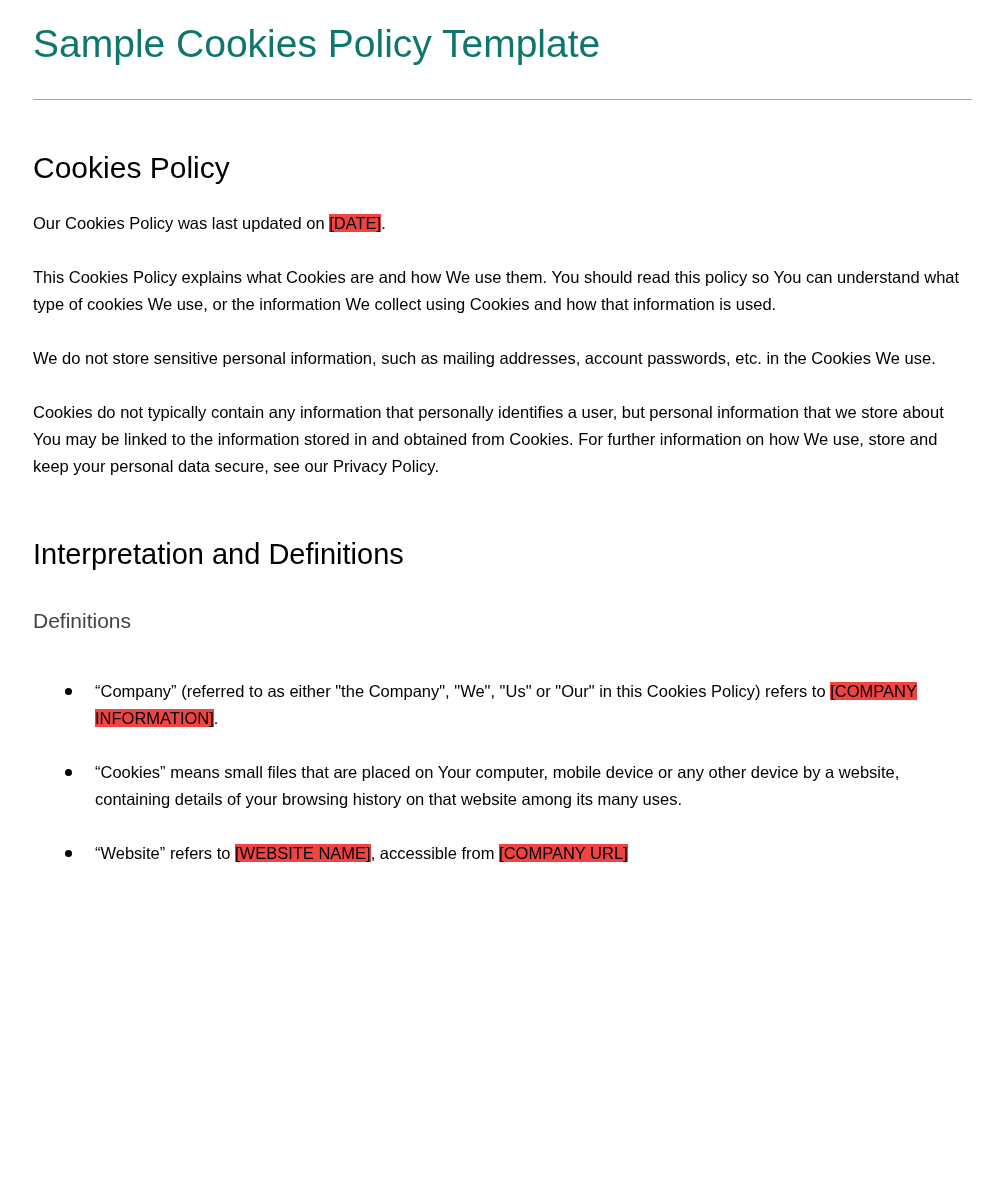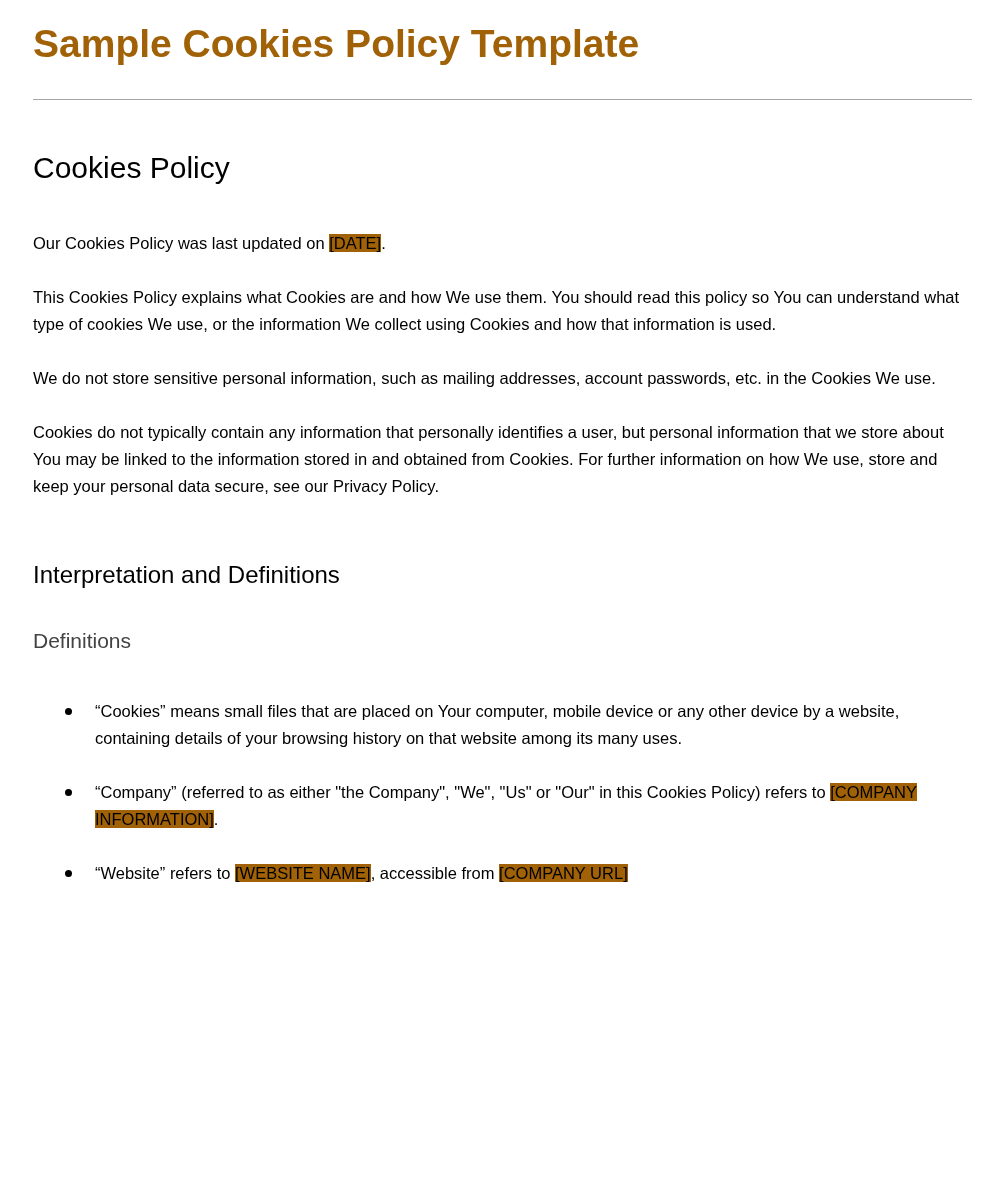--- a/index.html
+++ b/index.html
@@ -16,40 +16,40 @@
     color: #000000;
   }
   .page {
     width: 1000px;
     height: 1200px;
     padding: 20px 33px 0 33px;
   }
   .doc-title {
     font-size: 39px;
     line-height: 48px;
-    font-weight: 700;
-    color: #a16207;
+    font-weight: 400;
+    color: #0f766e;
     margin: 0 0 31px 0;
   }
   .divider {
     border: none;
     border-top: 1px solid #a6a6a6;
     height: 0;
     margin: 0 0 48px 0;
     width: 939px;
   }
   h1.section-h1 {
     font-size: 30px;
     line-height: 39px;
     font-weight: 400;
-    margin: 0 0 43px 0;
+    margin: 0 0 23px 0;
     color: #000000;
   }
   h2.section-h2 {
-    font-size: 24px;
+    font-size: 29px;
     line-height: 33px;
     font-weight: 400;
     margin: 58px 0 36px 0;
     color: #000000;
   }
   h3.section-h3 {
     font-size: 21px;
     line-height: 28px;
     font-weight: 400;
     margin: 4px 0 43px 0;
@@ -76,21 +76,21 @@
     content: "";
     position: absolute;
     left: -30px;
     top: 10px;
     width: 7px;
     height: 7px;
     border-radius: 50%;
     background: #000000;
   }
   .hl {
-    background: #a16207;
+    background: #ef4444;
   }
 </style>
 </head>
 <body>
 
 <div class="page">
 
   <div class="doc-title">Sample Cookies Policy Template</div>
 
   <hr class="divider">
@@ -106,20 +106,20 @@
   <p class="body-text">Cookies do not typically contain any information that personally identifies a user, but personal information that we store about You may be linked to the information stored in and obtained from Cookies. For further information on how We use, store and keep your personal data secure, see our Privacy Policy.</p>
 
   <h2 class="section-h2">Interpretation and Definitions</h2>
 
 
 
   <h3 class="section-h3">Definitions</h3>
 
 
   <ul class="definitions-list">
+    <li><span>“Company” (referred to as either "the Company", "We", "Us" or "Our" in this Cookies Policy) refers to </span><span class="hl">[COMPANY INFORMATION]</span><span>.</span></li>
+
     <li><span>“Cookies” means small files that are placed on Your computer, mobile device or any other device by a website, containing details of your browsing history on that website among its many uses.</span></li>
-
-    <li><span>“Company” (referred to as either "the Company", "We", "Us" or "Our" in this Cookies Policy) refers to </span><span class="hl">[COMPANY INFORMATION]</span><span>.</span></li>
 
     <li><span>“Website” refers to </span><span class="hl">[WEBSITE NAME]</span><span>, accessible from </span><span class="hl">[COMPANY URL]</span></li>
   </ul>
 
 </div>
 
 </body></html>

